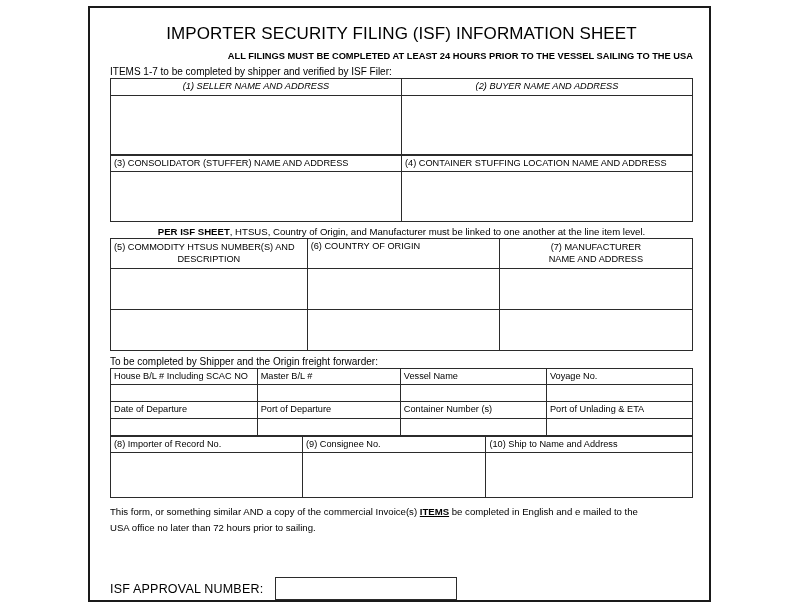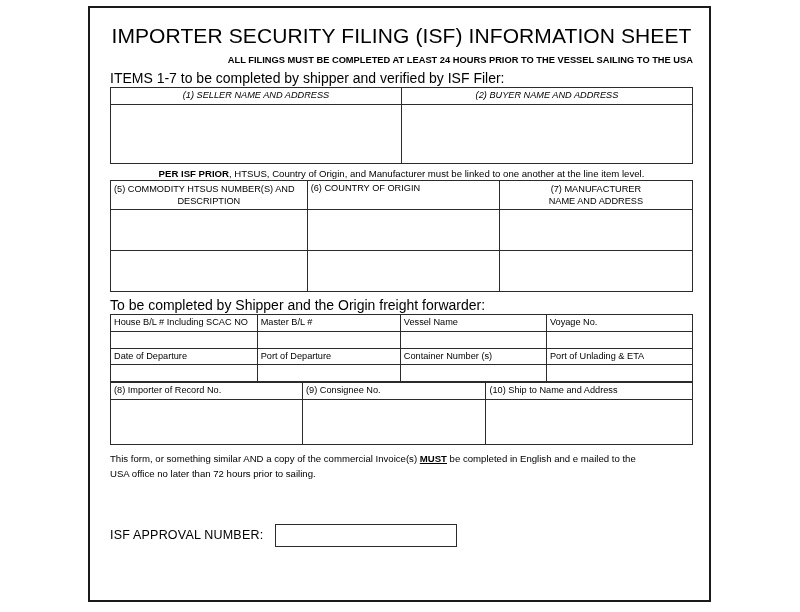--- a/index.html
+++ b/index.html
@@ -27,34 +27,34 @@
   .inner {
     position: absolute;
     left: 20px;
     top: 8px;
     width: 583px;
   }
 
   
   .doc-title {
     text-align: center;
-    font-size: 21px;
+    font-size: 17px;
     letter-spacing: 0.1px;
     margin: 8px 0 0 0;
     white-space: nowrap;
   }
   .doc-subtitle {
     text-align: right;
     font-size: 9.3px;
     font-weight: bold;
     margin: 7px 0 0 0;
     white-space: nowrap;
   }
   .section-note {
-    font-size: 14px;
+    font-size: 10px;
     margin: 5px 0 1px 0;
   }
   .centered-note {
     text-align: center;
     font-size: 9.6px;
     margin: 4px 0 1px 0;
   }
   .centered-note b { font-weight: bold; }
 
   
@@ -146,23 +146,43 @@
             <div class="lbl lbl-c">(2) BUYER NAME AND ADDRESS</div>
           </td>
         </tr>
         <tr>
           <td class="h-big"></td>
           <td class="h-big"></td>
         </tr>
       </tbody>
     </table>
 
+    <table class="tbl">
+      <colgroup>
+          <col style="width:50%">
+          <col style="width:50%">
+        </colgroup>
+      <tbody>
+        <tr>
+          <td class="h-hdr">
+            <div class="lbl">(3) CONSOLIDATOR (STUFFER) NAME AND ADDRESS</div>
+          </td>
+          <td class="h-hdr">
+            <div class="lbl">(4) CONTAINER STUFFING LOCATION NAME AND ADDRESS</div>
+          </td>
+        </tr>
+        <tr>
+          <td class="h-mid"></td>
+          <td class="h-mid"></td>
+        </tr>
+      </tbody>
+    </table>
 
     <div class="centered-note">
-      <b>PER ISF PRIOR</b><span>, HTSUS, Country of Origin, and Manufacturer must be linked to one another at the line item level.</span>
+      <b>PER ISF SHEET</b><span>, HTSUS, Country of Origin, and Manufacturer must be linked to one another at the line item level.</span>
     </div>
 
     <table class="tbl">
       <colgroup>
           <col style="width:33.8%">
           <col style="width:33.0%">
           <col style="width:33.2%">
         </colgroup>
       <tbody>
         <tr>
@@ -269,21 +289,21 @@
         </tr>
         <tr>
           <td class="h-8"></td>
           <td class="h-8"></td>
           <td class="h-8"></td>
         </tr>
       </tbody>
     </table>
 
     <div class="bottom-text">
-      <span>This form, or something similar AND a copy of the commercial Invoice(s) </span><u>MUST</u><span> be completed in English and e mailed to the</span><br>
+      <span>This form, or something similar AND a copy of the commercial Invoice(s) </span><u>ITEMS</u><span> be completed in English and e mailed to the</span><br>
       <span>USA office no later than 72 hours prior to sailing.</span>
     </div>
 
     <div class="approval-wrap">
       <div class="approval-label">ISF APPROVAL NUMBER:</div>
       <div class="approval-box"></div>
     </div>
 
   </div>
 </div>

